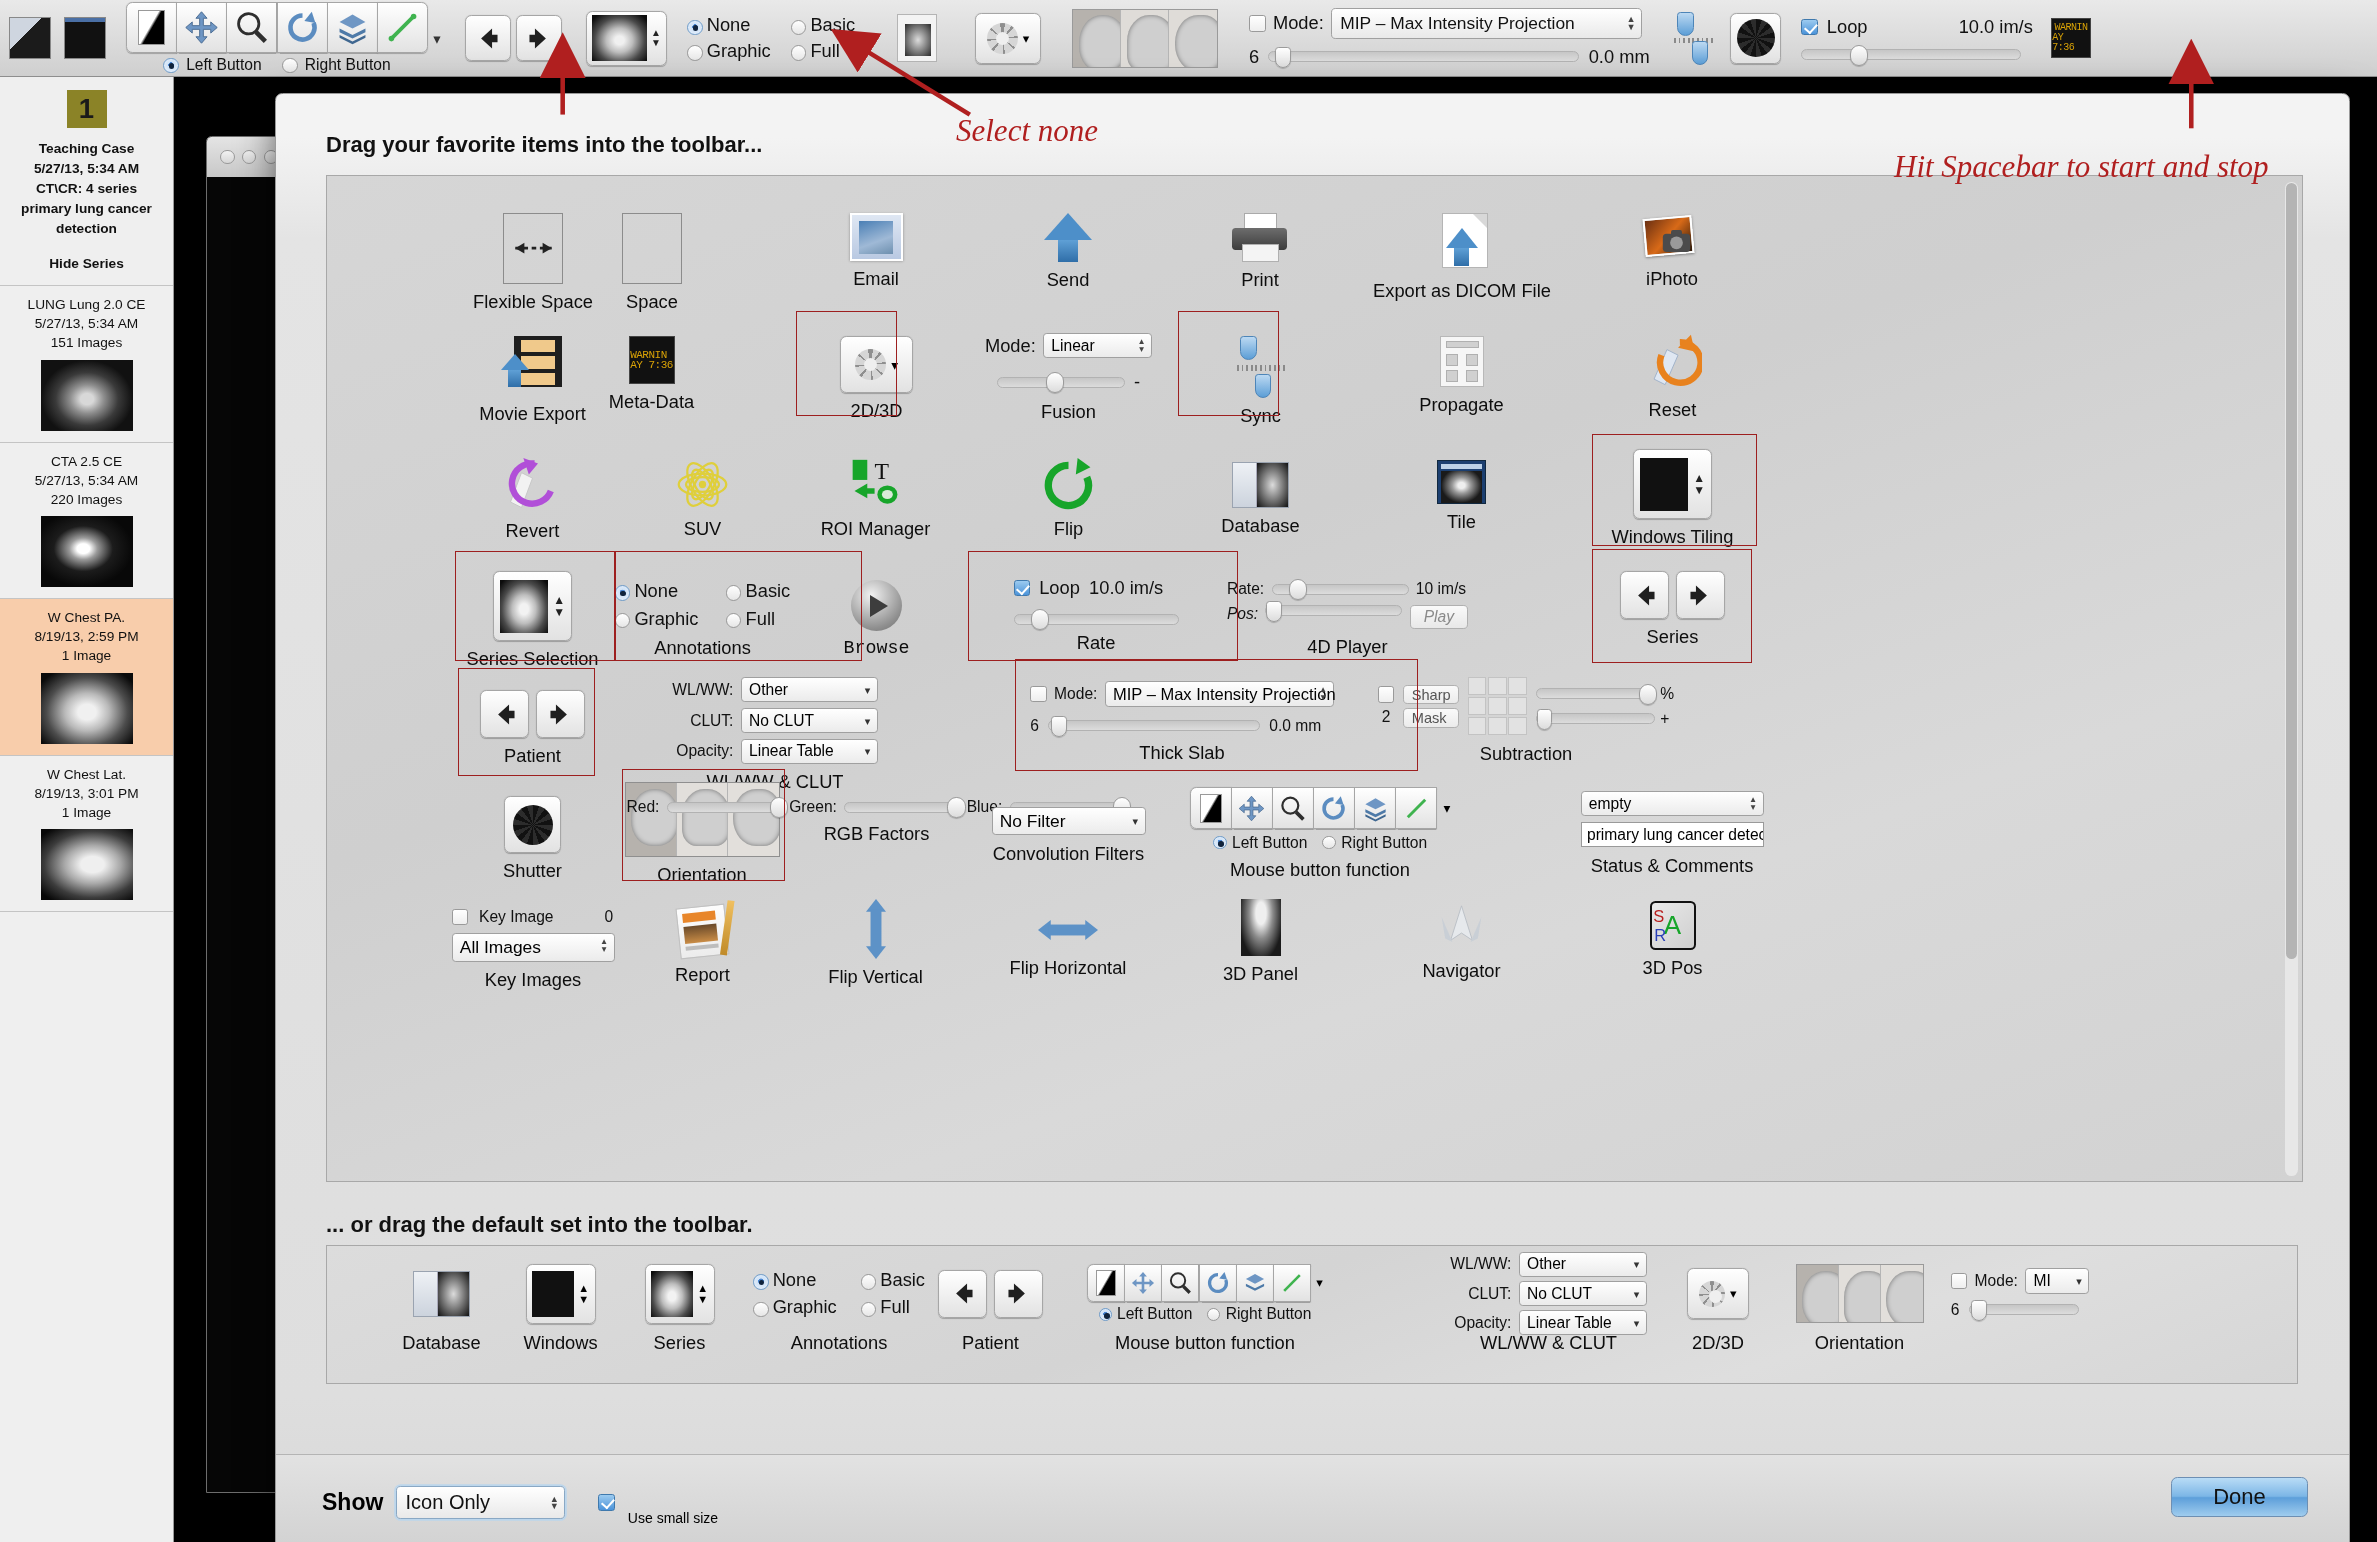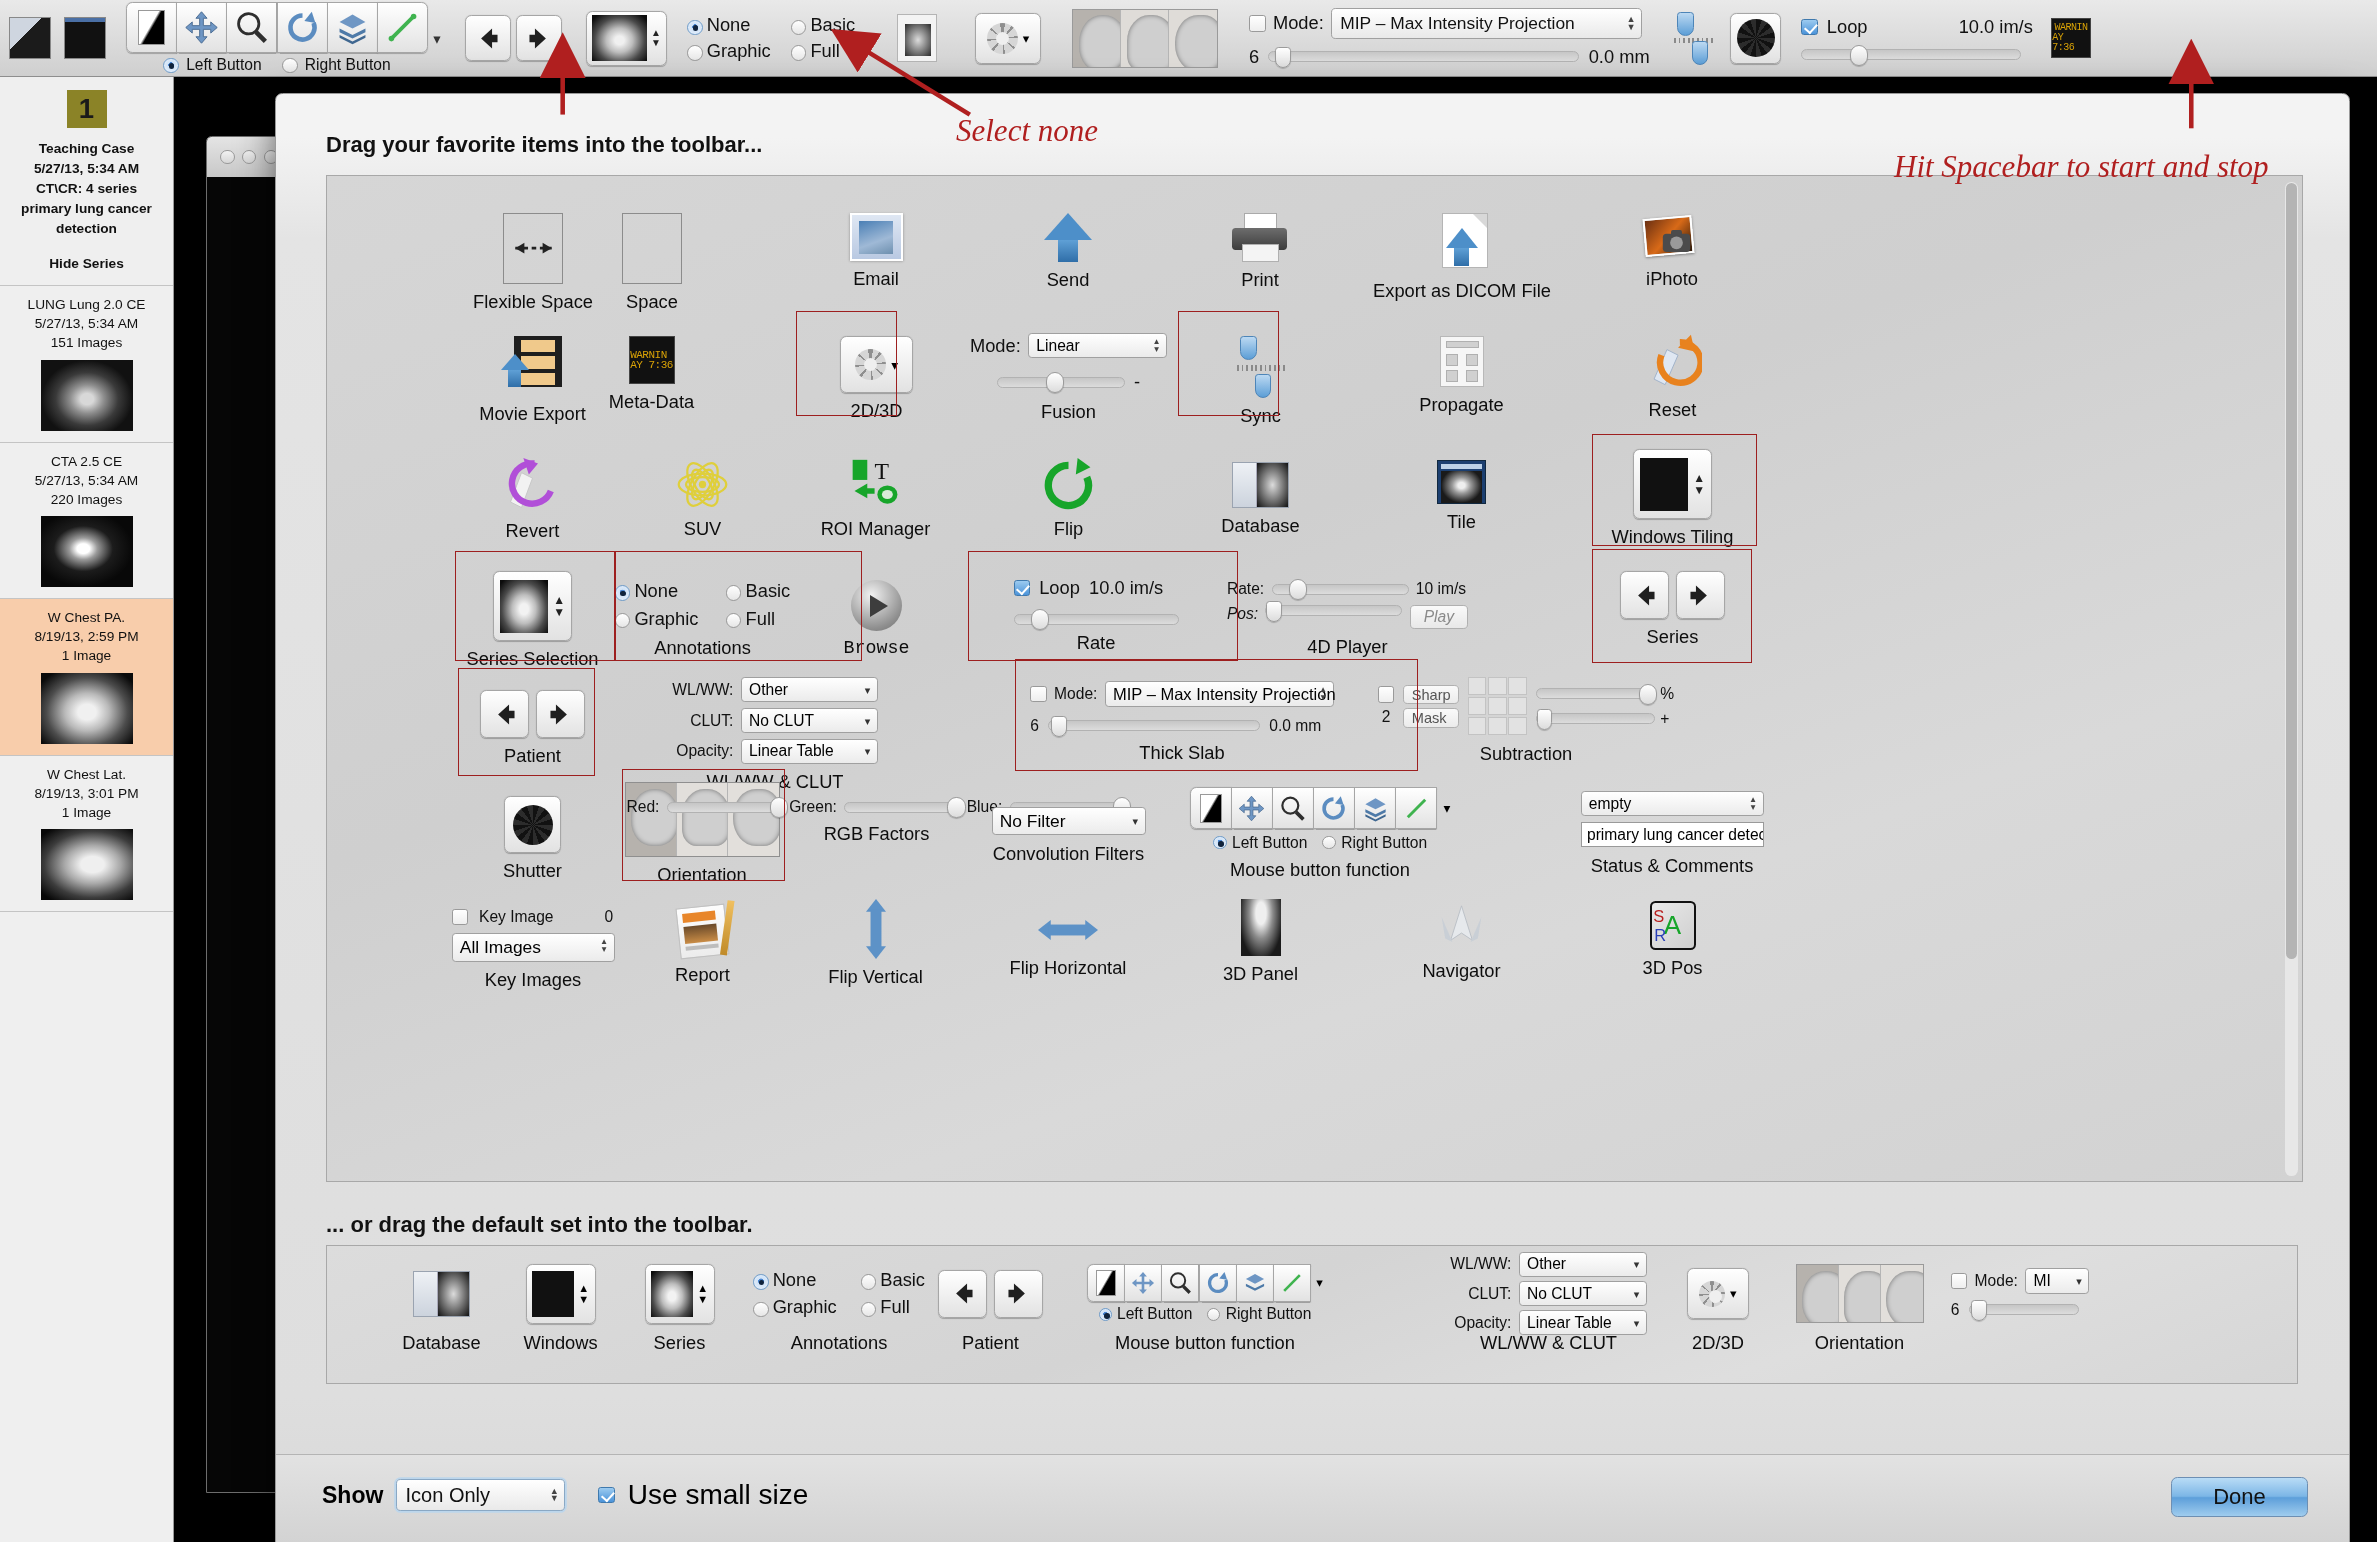--- a/index.html
+++ b/index.html
@@ -504,21 +504,21 @@
                 <span style="font-size:13.7px;margin-left:5.5px;">▾</span>
               </div>
             </div>
             <div class="cap">2D/3D</div>
           </div>
           <div class="cell" style="left: 609px; top: 157px; width: 265px;">
             <div class="body">
               <div style="display:flex;flex-direction:column;align-items:center;">
                 <div style="display:flex;align-items:center;gap:7.3px;">
                   <span class="lbl">Mode:</span>
-                  <div class="steppopup" style="width:139px;">Linear<span class="ar">▲<br>▼</span></div>
+                  <div class="steppopup" style="width:109px;">Linear<span class="ar">▲<br>▼</span></div>
                 </div>
                 <div style="display:flex;align-items:center;gap:9.2px;margin-top:13px;">
                   <div class="slider" style="width:128px;">
                     <div class="knob" style="left:48px;"></div>
                   </div>
                   <span class="lbl">-</span>
                 </div>
               </div>
             </div>
             <div class="cap">Fusion</div>
@@ -1168,21 +1168,21 @@
         </div>
     </div>
 
     <div id="sheet-footer">
       <div style="position:absolute;left:46px;top:24px;display:flex;align-items:center;gap:13px;">
         <span style="font-size:23px;font-weight:bold;">Show</span>
         <div class="popup" style="width:169px;font-size:20px;border-color:#8aa8c4;box-shadow:0 0 0 1.8px #bcd6ec;">
           <span>Icon Only</span><span class="arrows">▲<br>▼</span>
         </div>
         <span class="chk on" style="margin-left:20px;"></span>
-        <span style="font-size:28px;">Use small size</span>
+        <span style="font-size:14px;margin-top:31px;">Use small size</span>
       </div>
       <div id="done-btn">Done</div>
     </div>
   </div>
 
   <svg class="arrowlayer" viewBox="0 0 2598 1686" width="2377" height="1543">
     <defs>
       <marker id="ah" markerWidth="10" markerHeight="10" refX="6" refY="5" orient="auto">
         <path d="M0,0 L10,5 L0,10 z" fill="#b01f1f"></path>
       </marker>

